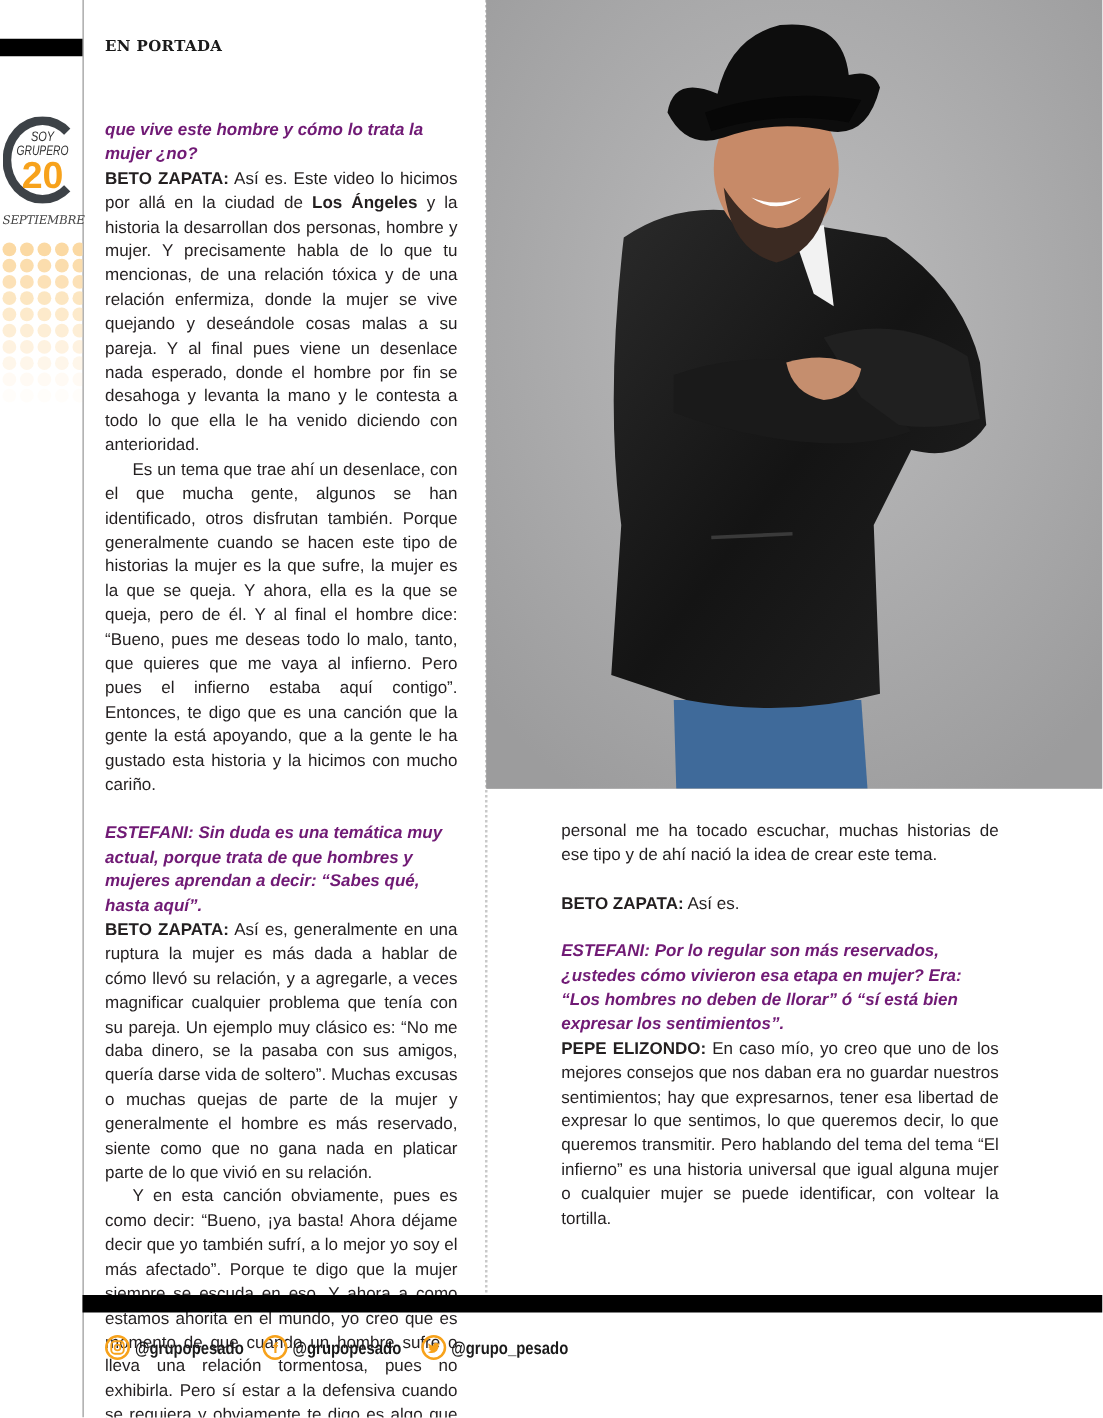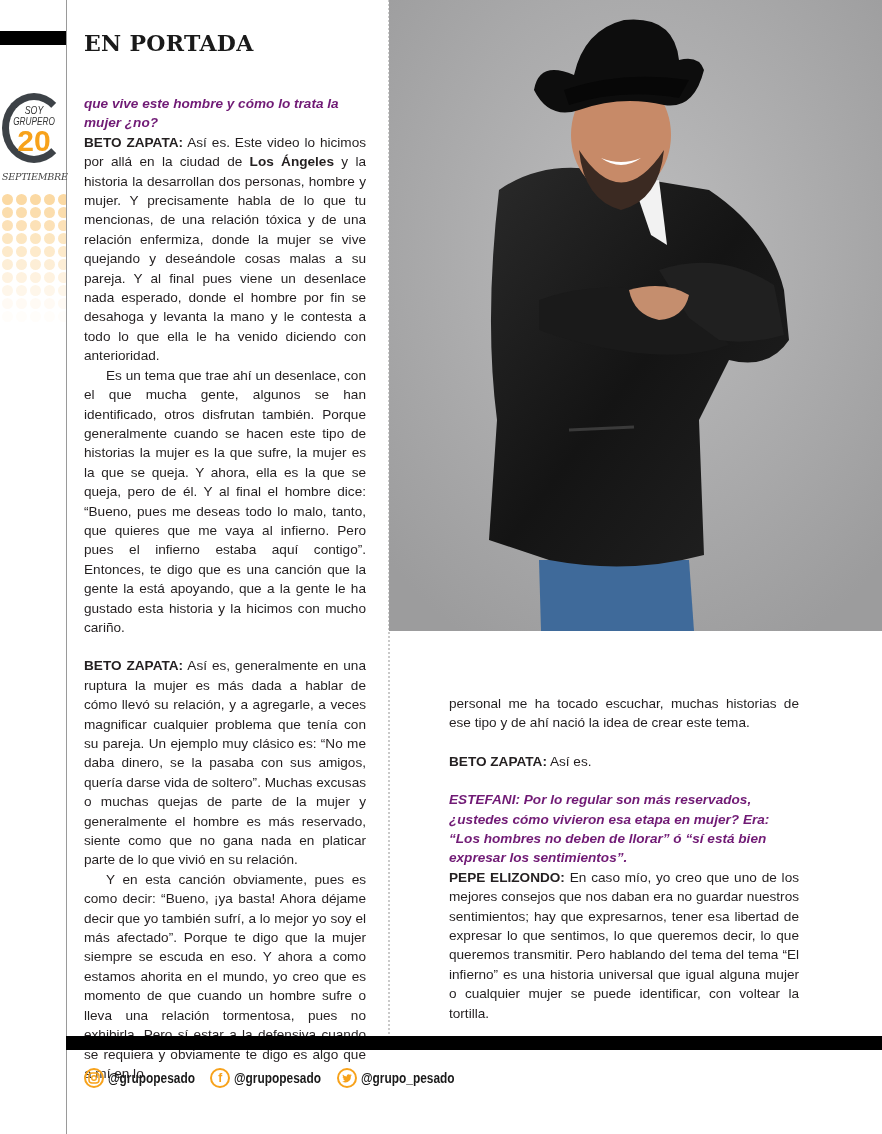--- a/index.html
+++ b/index.html
@@ -2,37 +2,37 @@
 <html><head>
   <meta charset="utf-8">
   <style>
     * { margin: 0; padding: 0; box-sizing: border-box; }
     html, body { width: 882px; height: 1134px; background: #ffffff; overflow: hidden; }
     body { position: relative; font-family: "Liberation Sans", sans-serif; color: #231f20; }
 
     .page-rule-left { position: absolute; left: 66px; top: 0; width: 1px; height: 1134px; background: #9a9a9a; }
     .black-tab { position: absolute; left: 0; top: 31px; width: 66px; height: 14px; background: #000; }
 
-    .section-label { position: absolute; left: 84px; top: 30px; font-family: "DejaVu Serif", serif; font-size: 22px; font-weight: bold; letter-spacing: 0.3px; color: #1a1a1a; }
+    .section-label { position: absolute; left: 84px; top: 30px; font-family: "DejaVu Serif", serif; font-size: 12px; font-weight: bold; letter-spacing: 0.3px; color: #1a1a1a; }
 
     
     .badge { position: absolute; left: 2px; top: 93px; width: 64px; height: 72px; }
     .badge-ring { position: absolute; left: 0; top: 0; width: 64px; height: 70px; border-radius: 50%; border: 7px solid #3d4247; border-right-color: transparent; }
     .badge-soy { position: absolute; left: 0; width: 64px; top: 12px; text-align: center; font-family: "Liberation Sans Narrow", "Liberation Sans", sans-serif; font-style: italic; font-size: 11px; line-height: 11px; color: #333; transform: scaleX(0.8); }
     .badge-grupero { position: absolute; left: 0; width: 64px; top: 23px; text-align: center; font-style: italic; font-size: 11px; line-height: 11px; color: #333; transform: scaleX(0.75); }
     .badge-num { position: absolute; left: 0; width: 64px; top: 32px; text-align: center; font-weight: bold; font-size: 30px; line-height: 32px; color: #f7a21b; }
     .badge-month { position: absolute; left: 2px; top: 171px; width: 64px; font-family: "DejaVu Serif", serif; font-style: italic; font-size: 9.5px; color: #444; letter-spacing: -0.2px; }
 
     .dots { position: absolute; left: 0; top: 188px; width: 66px; height: 140px; overflow: hidden; }
     .dot { position: absolute; width: 11px; height: 11px; border-radius: 50%; background: #fbd9a3; }
 
     
     .col { position: absolute; font-size: 13.6px; line-height: 19.4px; color: #231f20; text-align: justify; }
     .col-left { left: 84px; top: 94px; width: 282px; }
-    .col-right { left: 449px; top: 655px; width: 350px; margin-top: 39px; }
+    .col-right { left: 449px; top: 655px; width: 350px; }
     .q { font-weight: bold; color: #701a75; text-align: left; font-style: italic; }
     .p { text-indent: 0; }
     .p.indent { text-indent: 22px; }
     .gap { height: 19px; }
     .speaker { font-weight: bold; font-weight: 600; }
     .em { font-weight: bold; }
 
     .divider-dotted { position: absolute; left: 388px; top: 0; width: 0; height: 1034px; border-left: 2px dotted #c9c9c9; }
 
     
@@ -114,20 +114,21 @@
     <div class="dot" style="left: 58px; top: 123px; opacity: 0.05;"></div>
   </div>
 
 <div class="divider-dotted"></div>
 
 <div class="col col-left">
   <div class="q">que vive este hombre y cómo lo trata la mujer ¿no?</div>
   <div class="p"><span class="speaker">BETO ZAPATA:</span><span> Así es. Este video lo hicimos por allá en la ciudad de </span><span class="em">Los Ángeles</span><span> y la historia la desarrollan dos personas, hombre y mujer. Y precisamente habla de lo que tu mencionas, de una relación tóxica y de una relación enfermiza, donde la mujer se vive quejando y deseándole cosas malas a su pareja. Y al final pues viene un desenlace nada esperado, donde el hombre por fin se desahoga y levanta la mano y le contesta a todo lo que ella le ha venido diciendo con anterioridad.</span></div>
   <div class="p indent">Es un tema que trae ahí un desenlace, con el que mucha gente, algunos se han identificado, otros disfrutan también. Porque generalmente cuando se hacen este tipo de historias la mujer es la que sufre, la mujer es la que se queja. Y ahora, ella es la que se queja, pero de él. Y al final el hombre dice: “Bueno, pues me deseas todo lo malo, tanto, que quieres que me vaya al infierno. Pero pues el infierno estaba aquí contigo”. Entonces, te digo que es una canción que la gente la está apoyando, que a la gente le ha gustado esta historia y la hicimos con mucho cariño.</div>
   <div class="gap"></div>
+  <div class="q">ESTEFANI: Sin duda es una temática muy actual, porque trata de que hombres y mujeres aprendan a decir: “Sabes qué, hasta aquí”.</div>
   <div class="p"><span class="speaker">BETO ZAPATA:</span><span> Así es, generalmente en una ruptura la mujer es más dada a hablar de cómo llevó su relación, y a agregarle, a veces magnificar cualquier problema que tenía con su pareja. Un ejemplo muy clásico es: “No me daba dinero, se la pasaba con sus amigos, quería darse vida de soltero”. Muchas excusas o muchas quejas de parte de la mujer y generalmente el hombre es más reservado, siente como que no gana nada en platicar parte de lo que vivió en su relación.</span></div>
   <div class="p indent">Y en esta canción obviamente, pues es como decir: “Bueno, ¡ya basta! Ahora déjame decir que yo también sufrí, a lo mejor yo soy el más afectado”. Porque te digo que la mujer siempre se escuda en eso. Y ahora a como estamos ahorita en el mundo, yo creo que es momento de que cuando un hombre sufre o lleva una relación tormentosa, pues no exhibirla. Pero sí estar a la defensiva cuando se requiera y obviamente te digo es algo que a mí en lo</div>
 </div>
 
 <div class="photo">
   <svg width="493" height="631" viewBox="0 0 493 631">
     <defs>
       <radialGradient id="bg" cx="50%" cy="40%" r="70%">
         <stop offset="0%" stop-color="#bdbdbe"></stop>
         <stop offset="100%" stop-color="#9c9c9d"></stop>

